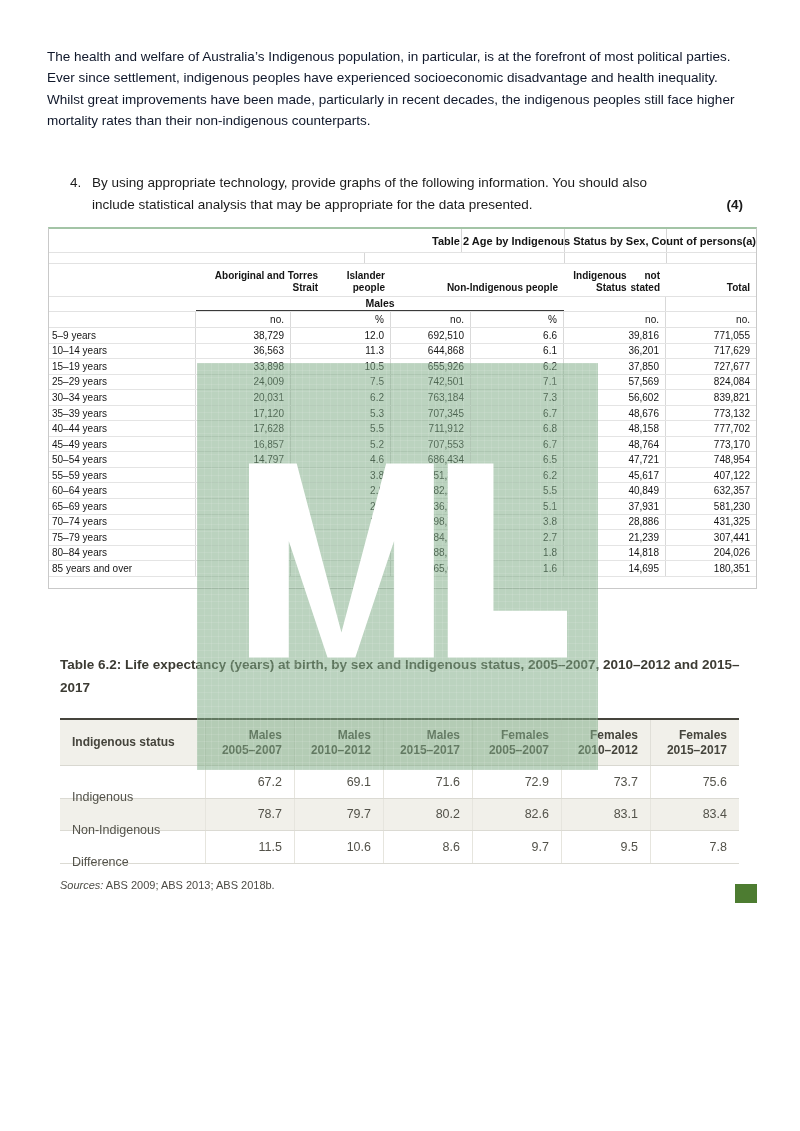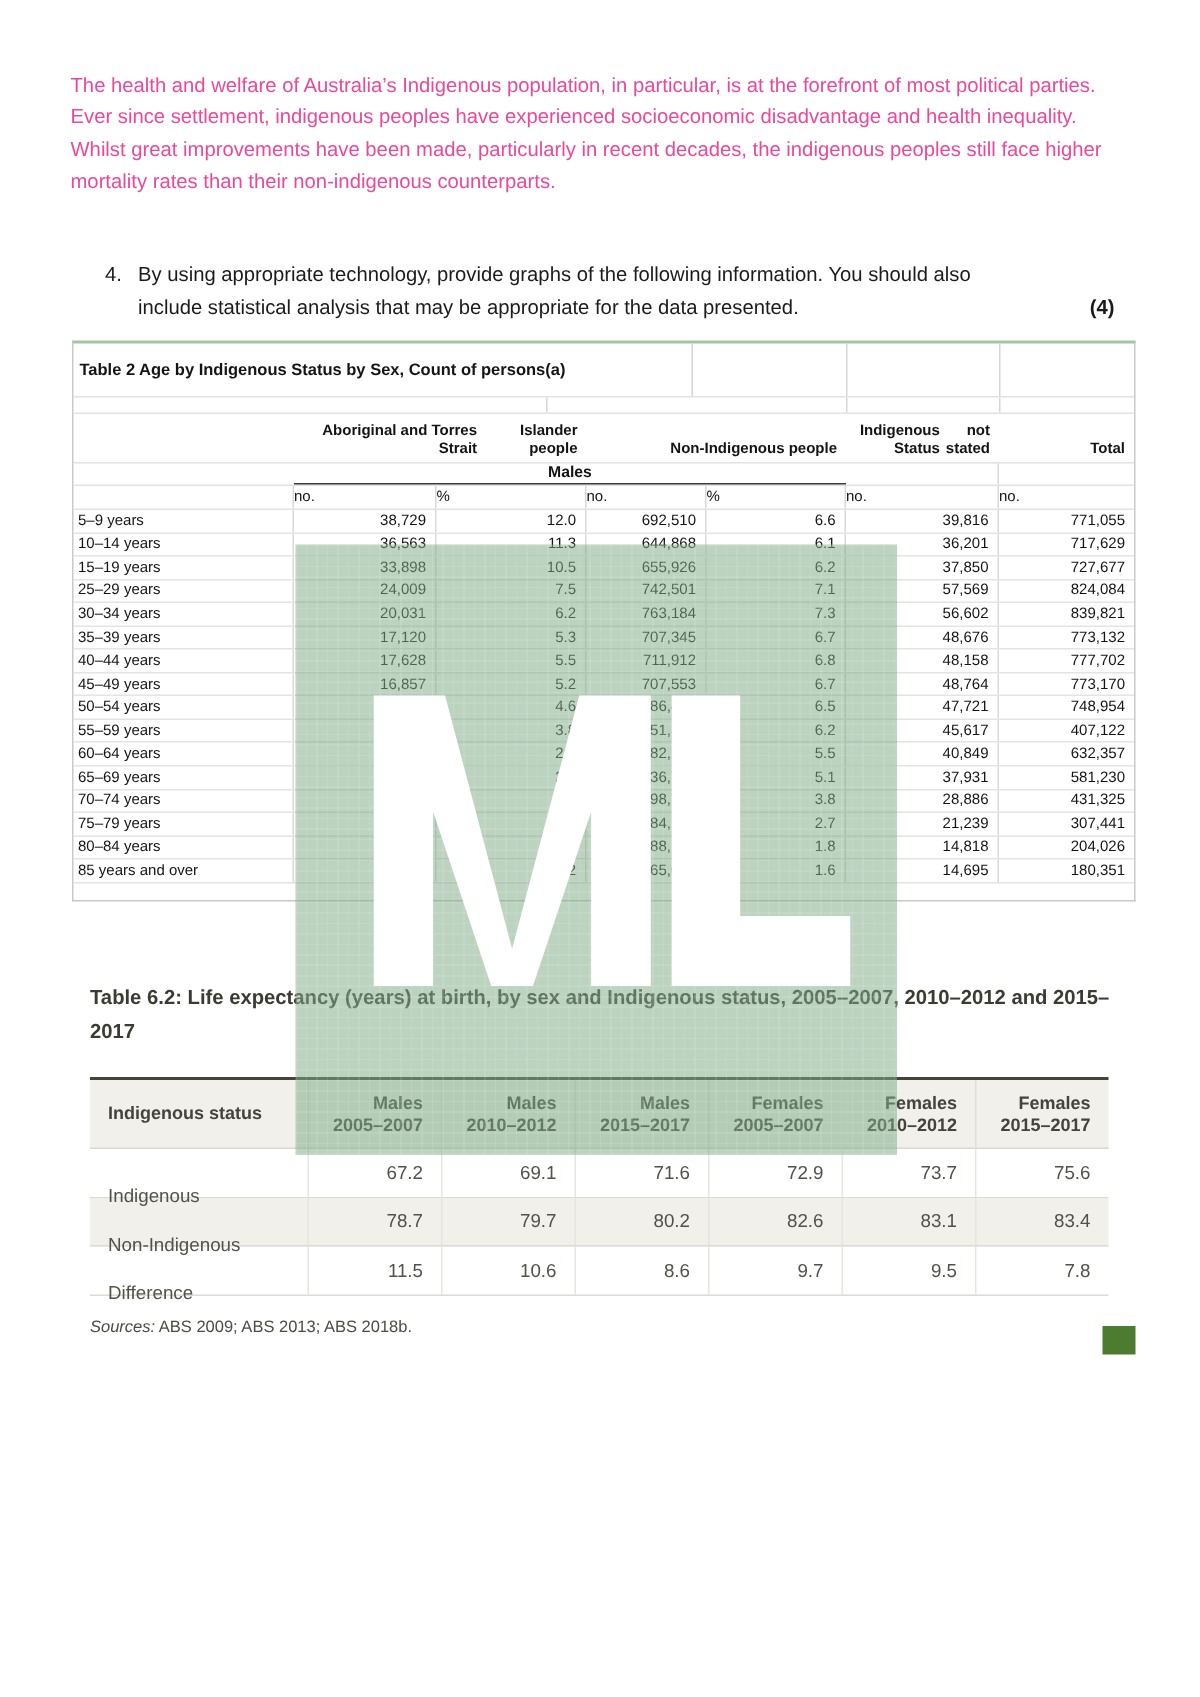--- a/index.html
+++ b/index.html
@@ -1,44 +1,44 @@
 <!DOCTYPE html>
 <html><head>
 <meta charset="utf-8">
 <style>
   html,body{margin:0;padding:0;}
   .page{position:relative;width:800px;height:1131px;background:#ffffff;overflow:hidden;
         font-family:"Liberation Sans",sans-serif;}
 
   
   .intro{position:absolute;left:47px;top:46px;width:710px;font-size:13.5px;line-height:21.3px;
-         color:#ec4899;white-space:pre-wrap;margin:0;}
+         color:#0f172a;white-space:pre-wrap;margin:0;}
 
   
   .question{position:absolute;left:70px;top:172px;width:686px;font-size:13.5px;line-height:22px;color:#1b1b1b;}
   .qnum{position:absolute;left:0;top:0;}
   .qtext{display:block;margin-left:22px;width:648px;}
   .qmarks{position:absolute;right:13px;top:22px;font-weight:bold;}
 
   
   .t2{position:absolute;left:48px;top:227px;width:707px;border:1px solid #c9c9c9;
       border-top:2px solid #a3c4a6;color:#141414;box-sizing:content-box;}
   .t2 *{box-sizing:border-box;}
   .t2-row{position:relative;display:flex;border-bottom:1px solid #e2e2e2;}
   .t2 .vline{position:absolute;top:0;bottom:0;width:1px;background:#d6d6d6;}
-  .t2-titlerow{height:36px;align-items:center;}
+  .t2-titlerow{height:24px;align-items:center;justify-content:flex-end;}
   .t2-title{font-weight:bold;font-size:11px;padding-left:4px;}
   .t2-emptyrow{height:11px;}
   .t2-grouprow{height:33px;font-weight:bold;font-size:10px;line-height:11.5px;}
   .gcell{display:flex;flex-direction:row;justify-content:flex-end;align-items:flex-end;
          text-align:right;padding:2px 6px 3px 2px;}
   .t2-malesrow{height:15px;font-size:10.5px;}
   .males-cell{width:368px;border-bottom:1.5px solid #3a3a3a;font-weight:bold;text-align:center;line-height:13px;}
   .t2-unitsrow{height:16px;font-size:10px;}
-  .t2-unitsrow .c{border-right:1px solid #d9d9d9;text-align:left;padding:2px 6px 0 0;}
+  .t2-unitsrow .c{border-right:1px solid #d9d9d9;text-align:right;padding:2px 6px 0 0;}
   .t2-body .t2-row{height:15.55px;font-size:10px;align-items:center;border-bottom:1px solid #e4e4e4;}
   .t2-body .c{border-right:1px solid #d9d9d9;height:100%;display:flex;align-items:center;
               justify-content:flex-end;padding-right:6px;}
   .t2-body .c.lab{justify-content:flex-start;padding-left:3px;}
   .t2 .c:last-child{border-right:none;}
   .t2-footrow{height:11px;border-bottom:none;}
   .cw0{width:147px}.cw1{width:95px}.cw2{width:100px}.cw3{width:80px}.cw4{width:93px}.cw5{width:102px}.cw6{width:90px}
   .gw-atsi{width:195px}.gw-ni{width:173px}.gw-ns{width:102px}.gw-t{width:90px}
 
   

